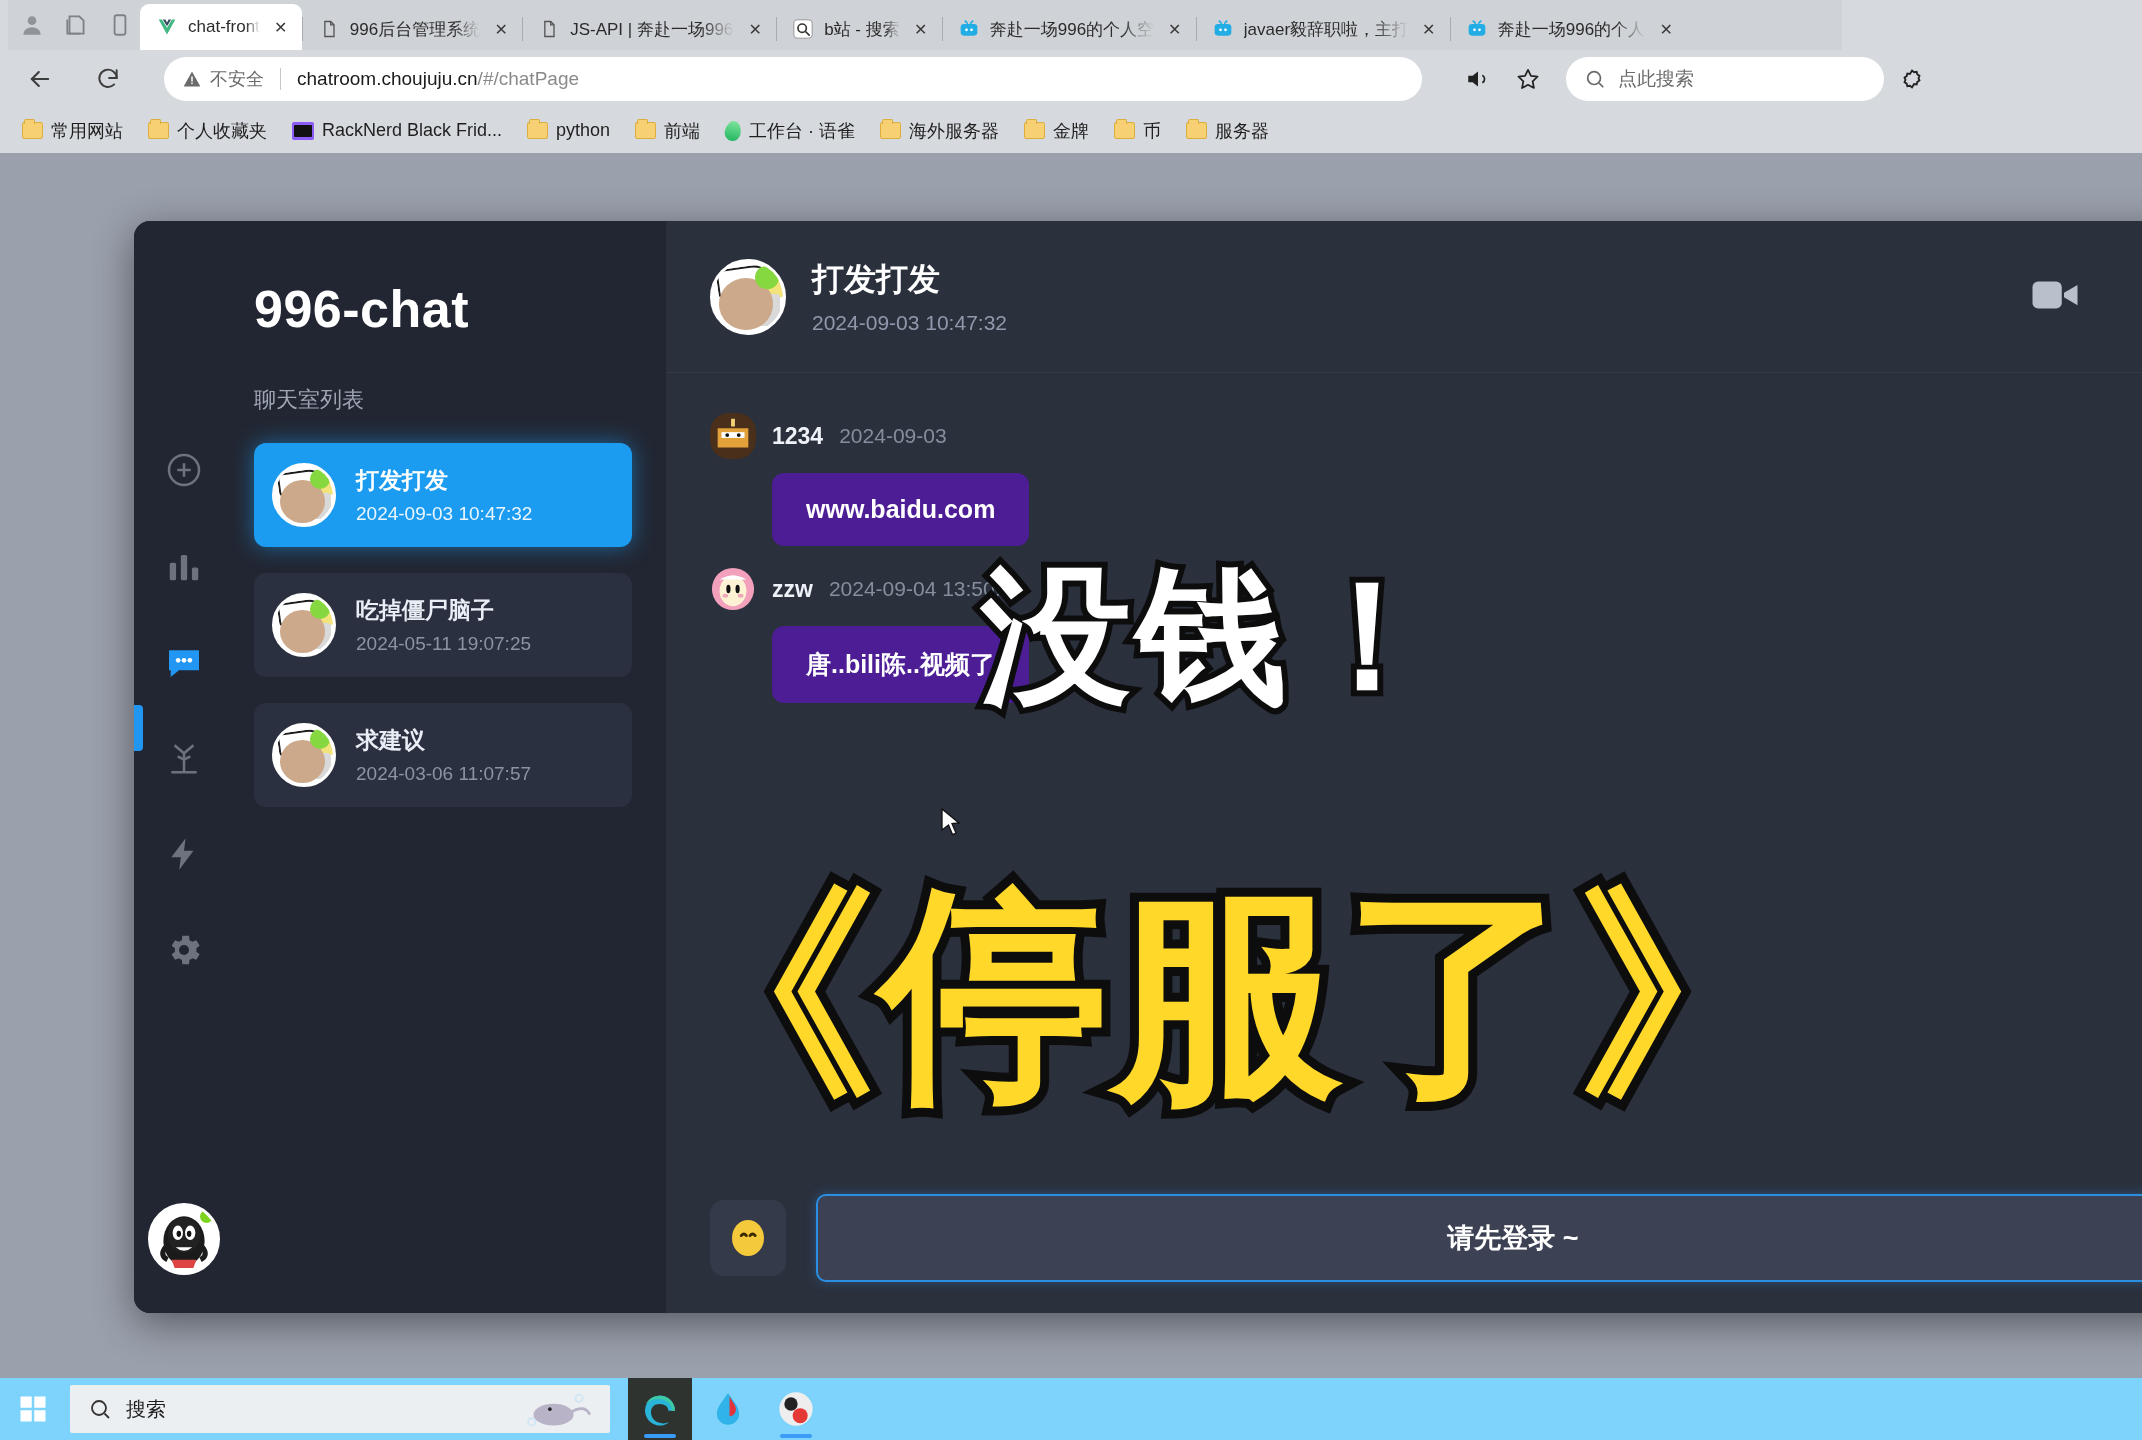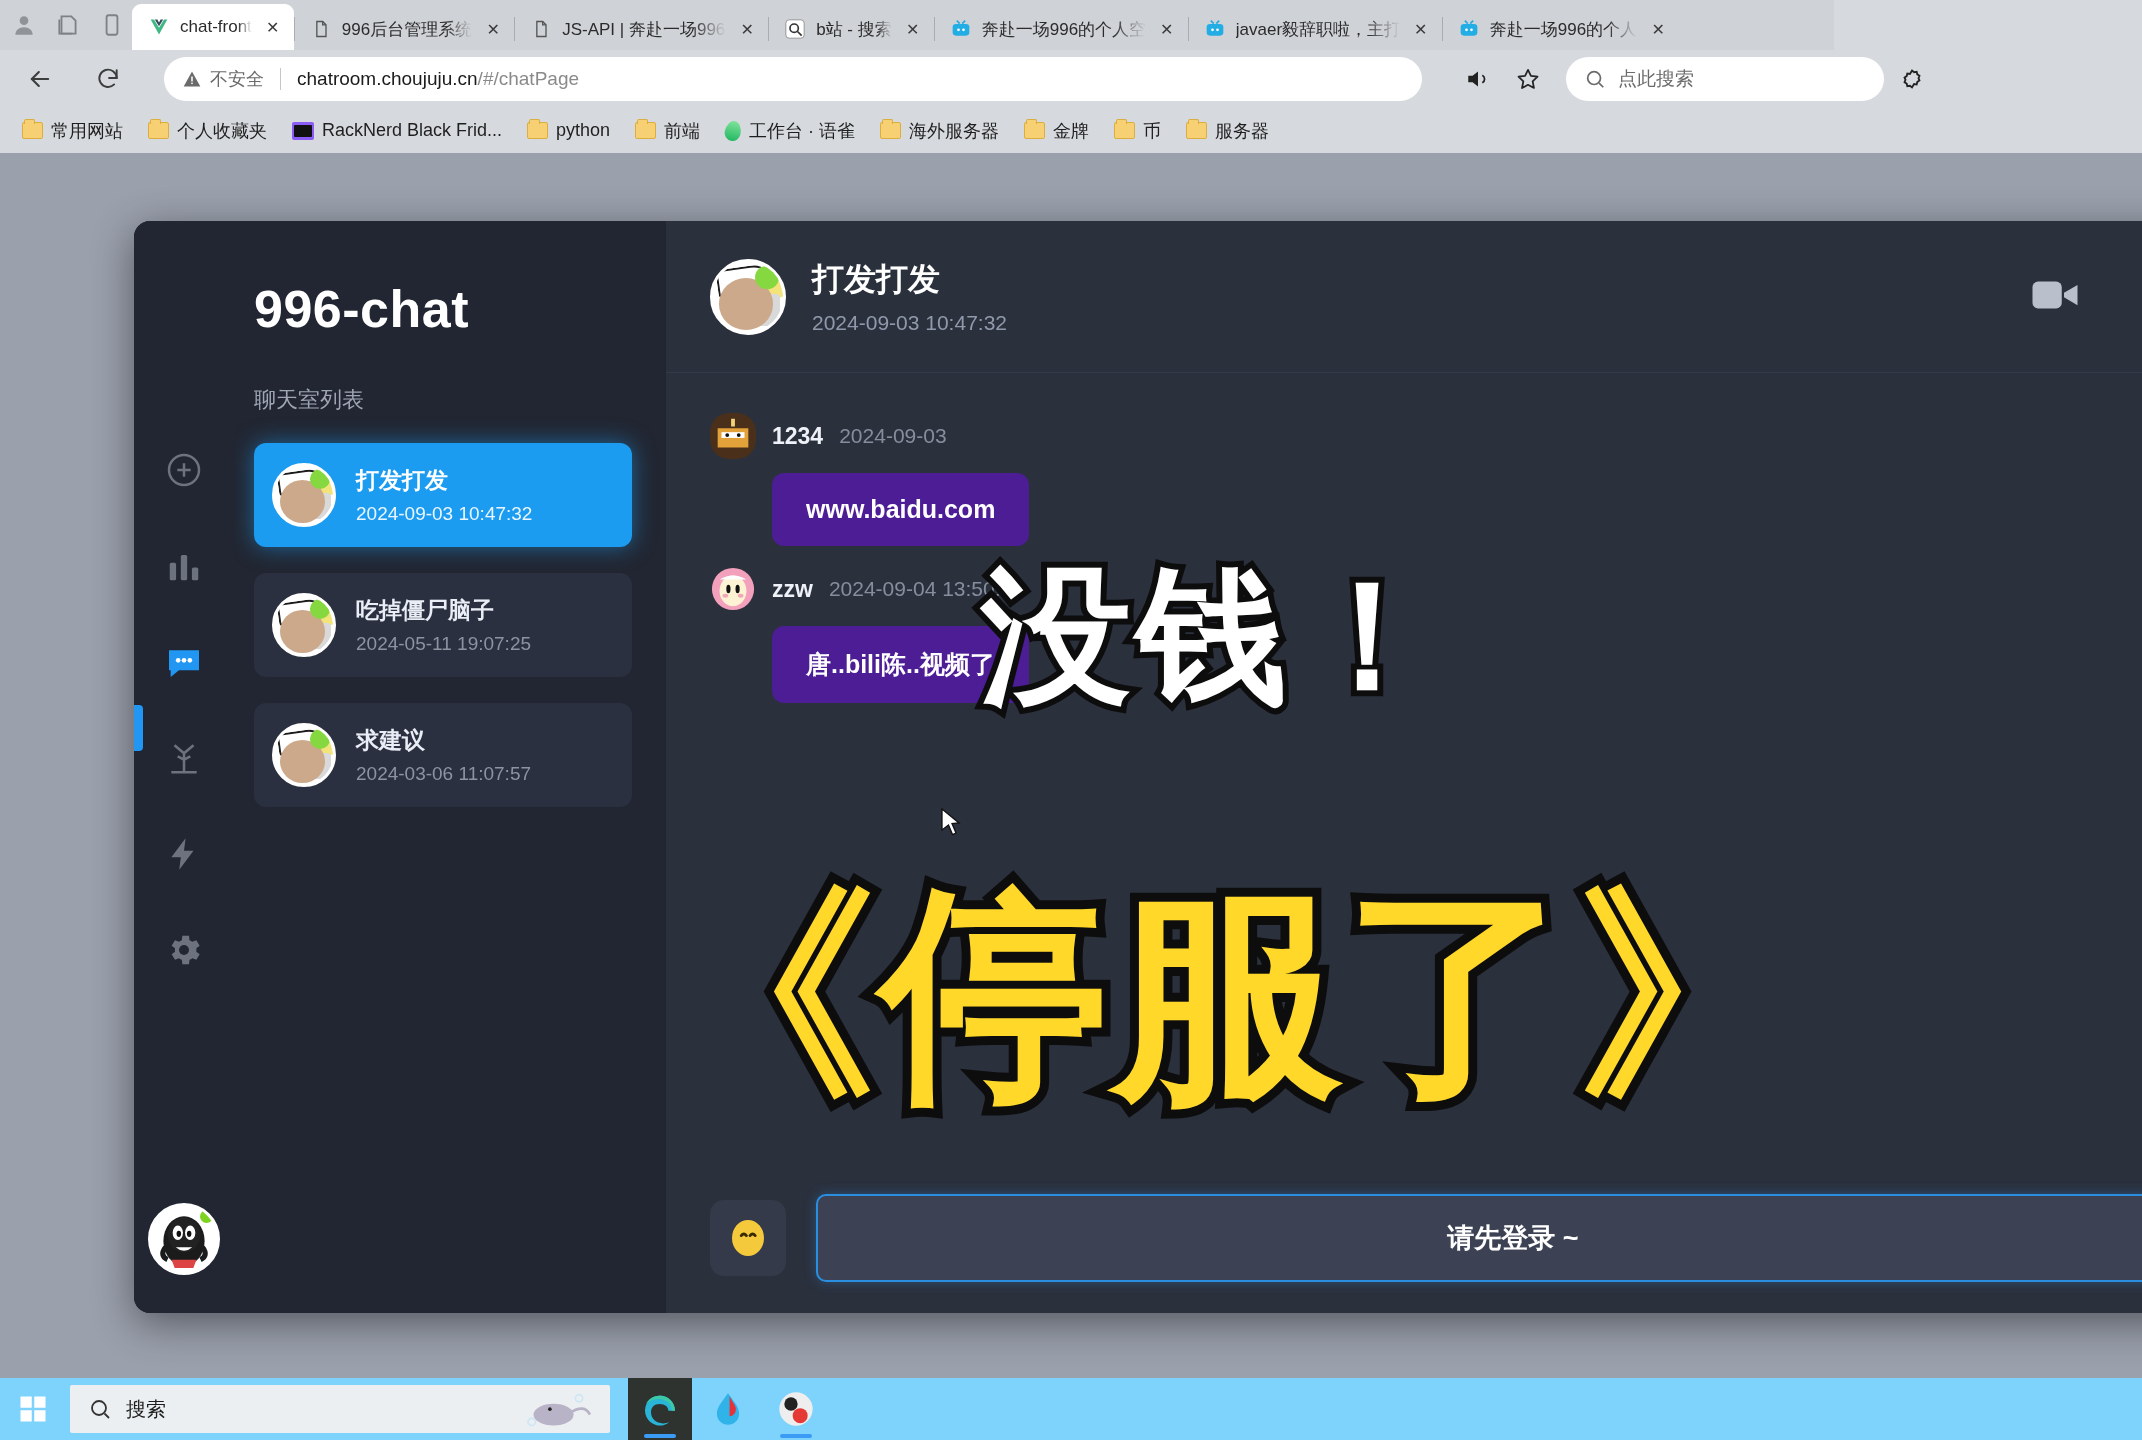--- a/index.html
+++ b/index.html
@@ -11,21 +11,21 @@
   }
   #root { position: relative; width: 2142px; height: 1440px; }
 
   
   .browser-chrome {
     position: absolute; top: 0; left: 0; width: 2142px; height: 153px;
     background: #d6d9dd;
   }
   
   .tabstrip {
-    position: absolute; top: 0; left: 0; width: 1834px; height: 50px;
+    position: absolute; top: 0; left: 8px; width: 1834px; height: 50px;
     background: #cfd2d6;
     display: flex; align-items: flex-end;
   }
   .chrome-left-icons {
     display: flex; align-items: center; height: 50px; padding: 0 6px 0 10px; gap: 16px;
   }
   .ci { width: 28px; height: 28px; display: flex; align-items: center; justify-content: center; opacity: .62; }
   .ci svg { display: block; }
   .tabs-row { display: flex; align-items: flex-end; height: 50px; flex: 1; overflow: hidden; }
   .tab {

